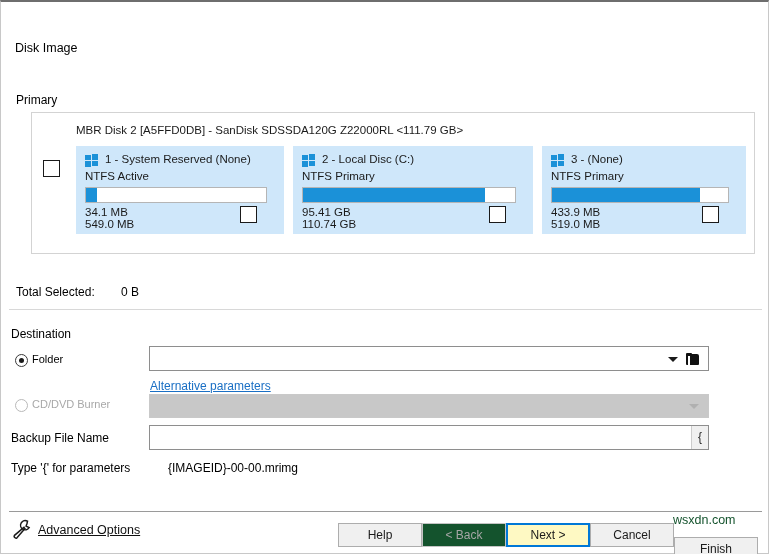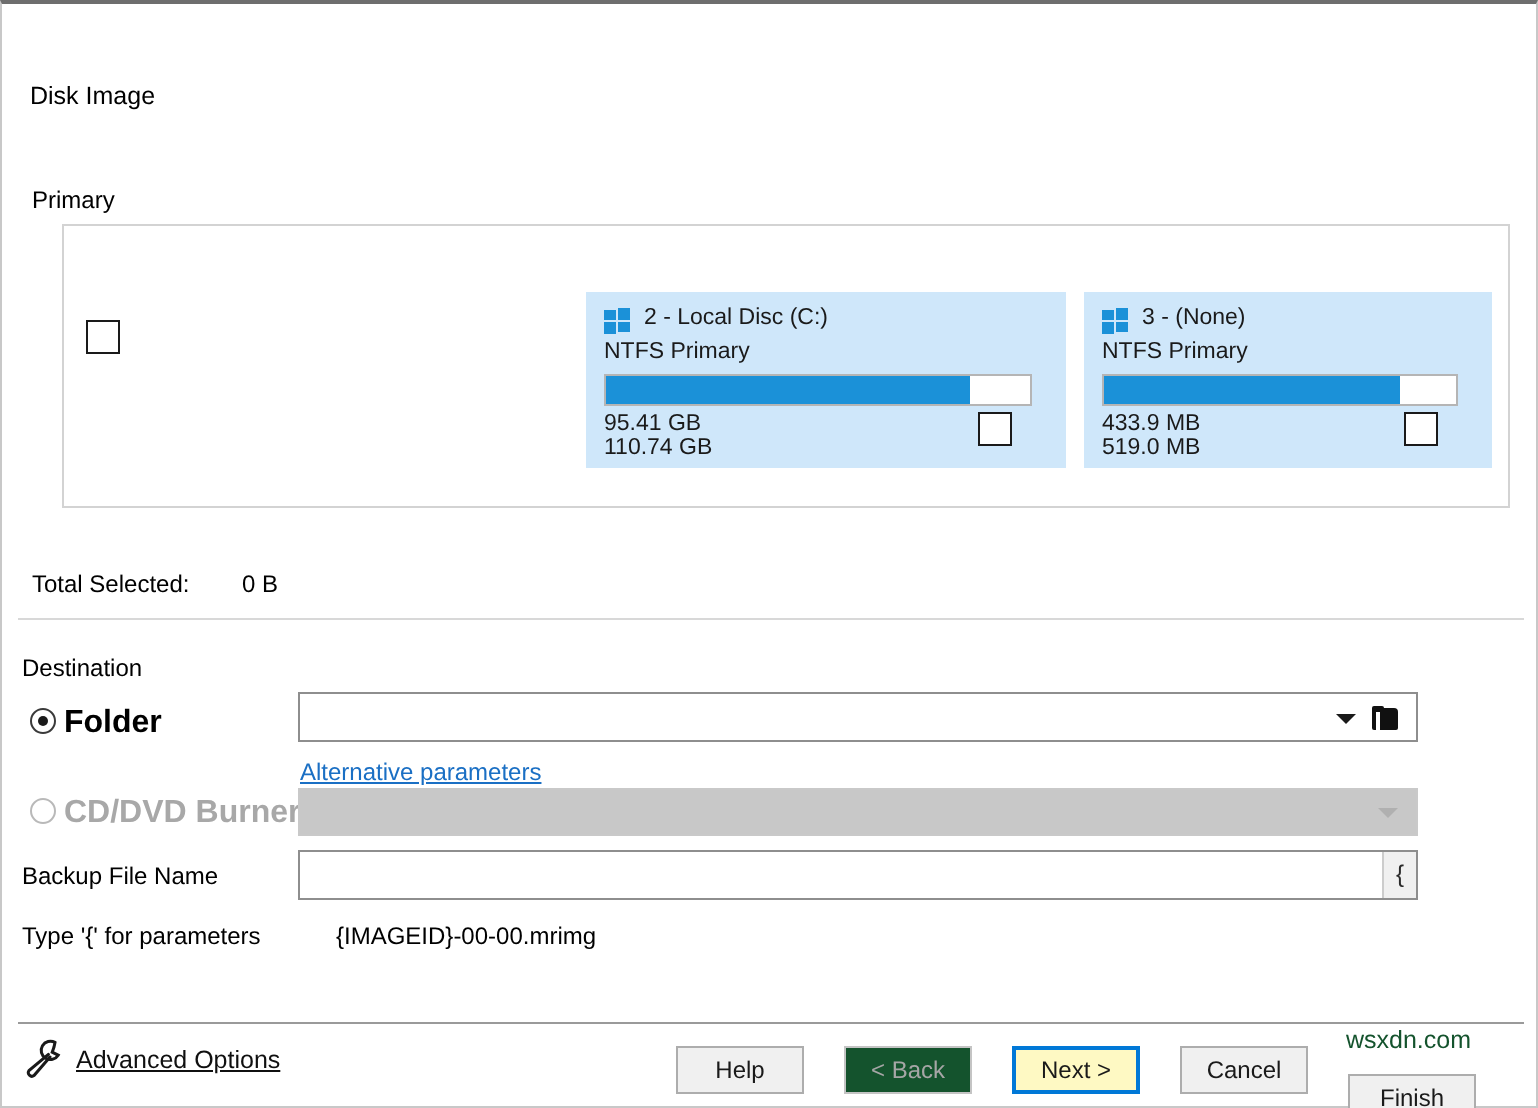--- a/index.html
+++ b/index.html
@@ -250,23 +250,22 @@
     width: 5.2px;
     height: 5.2px;
     border-radius: 50%;
     background: #1a1a1a;
   }
   .radio.disabled {
     border-color: #b9b9b9;
   }
   .radio-label {
     position: absolute;
-    font-size: 16px;
-    white-space: nowrap;
-    font-weight: bold;
+    font-size: 11px;
+    white-space: nowrap;
   }
   .radio-label.disabled { color: #a8a8a8; }
 
   #radio-folder        { left: 14px; top: 352px; }
   #label-folder        { left: 31px; top: 351px; }
   #radio-cd            { left: 14px; top: 397px; }
   #label-cd            { left: 31px; top: 396px; }
 
   .folder-combo {
     position: absolute;
@@ -424,21 +423,21 @@
     top: 521px;
     font-size: 12.5px;
     color: #101010;
     text-decoration: underline;
     white-space: nowrap;
   }
 
   .btn {
     position: absolute;
     top: 521px;
-    width: 64px;
+    width: 84px;
     height: 24px;
     background: #f0f0f0;
     border: 1px solid #adadad;
     box-sizing: border-box;
     font-family: "Liberation Sans", sans-serif;
     font-size: 12px;
     color: #1a1a1a;
     text-align: center;
     line-height: 22px;
     white-space: nowrap;
@@ -470,24 +469,41 @@
 <div class="window">
 
   <div class="titlebar">
     <div class="titlebar-text">Disk Image</div>
   </div>
 
 
   <div class="source-label">Primary</div>
 
   <div class="source-box">
+    <div class="disk-title">MBR Disk 2 [A5FFD0DB] - SanDisk SDSSDA120G Z22000RL  &lt;111.79 GB&gt;</div>
     <div class="disk-checkbox"></div>
 
     <div class="partitions">
 
+      <div class="partition p1">
+        <span class="win-logo">
+          <span class="q1"></span>
+            <span class="q2"></span>
+            <span class="q3"></span>
+            <span class="q4"></span>
+        </span>
+        <div class="p-title">1 - System Reserved (None)</div>
+        <div class="p-fs">NTFS Active</div>
+        <div class="p-bar" style="width:182px;">
+          <div class="fill" style="width:6%;"></div>
+        </div>
+        <div class="p-used">34.1 MB</div>
+        <div class="p-total">549.0 MB</div>
+        <div class="p-check" style="left:164px;"></div>
+      </div>
 
       <div class="partition p2">
         <span class="win-logo">
           <span class="q1"></span>
             <span class="q2"></span>
             <span class="q3"></span>
             <span class="q4"></span>
         </span>
         <div class="p-title">2 - Local Disc (C:)</div>
         <div class="p-fs">NTFS Primary</div>

